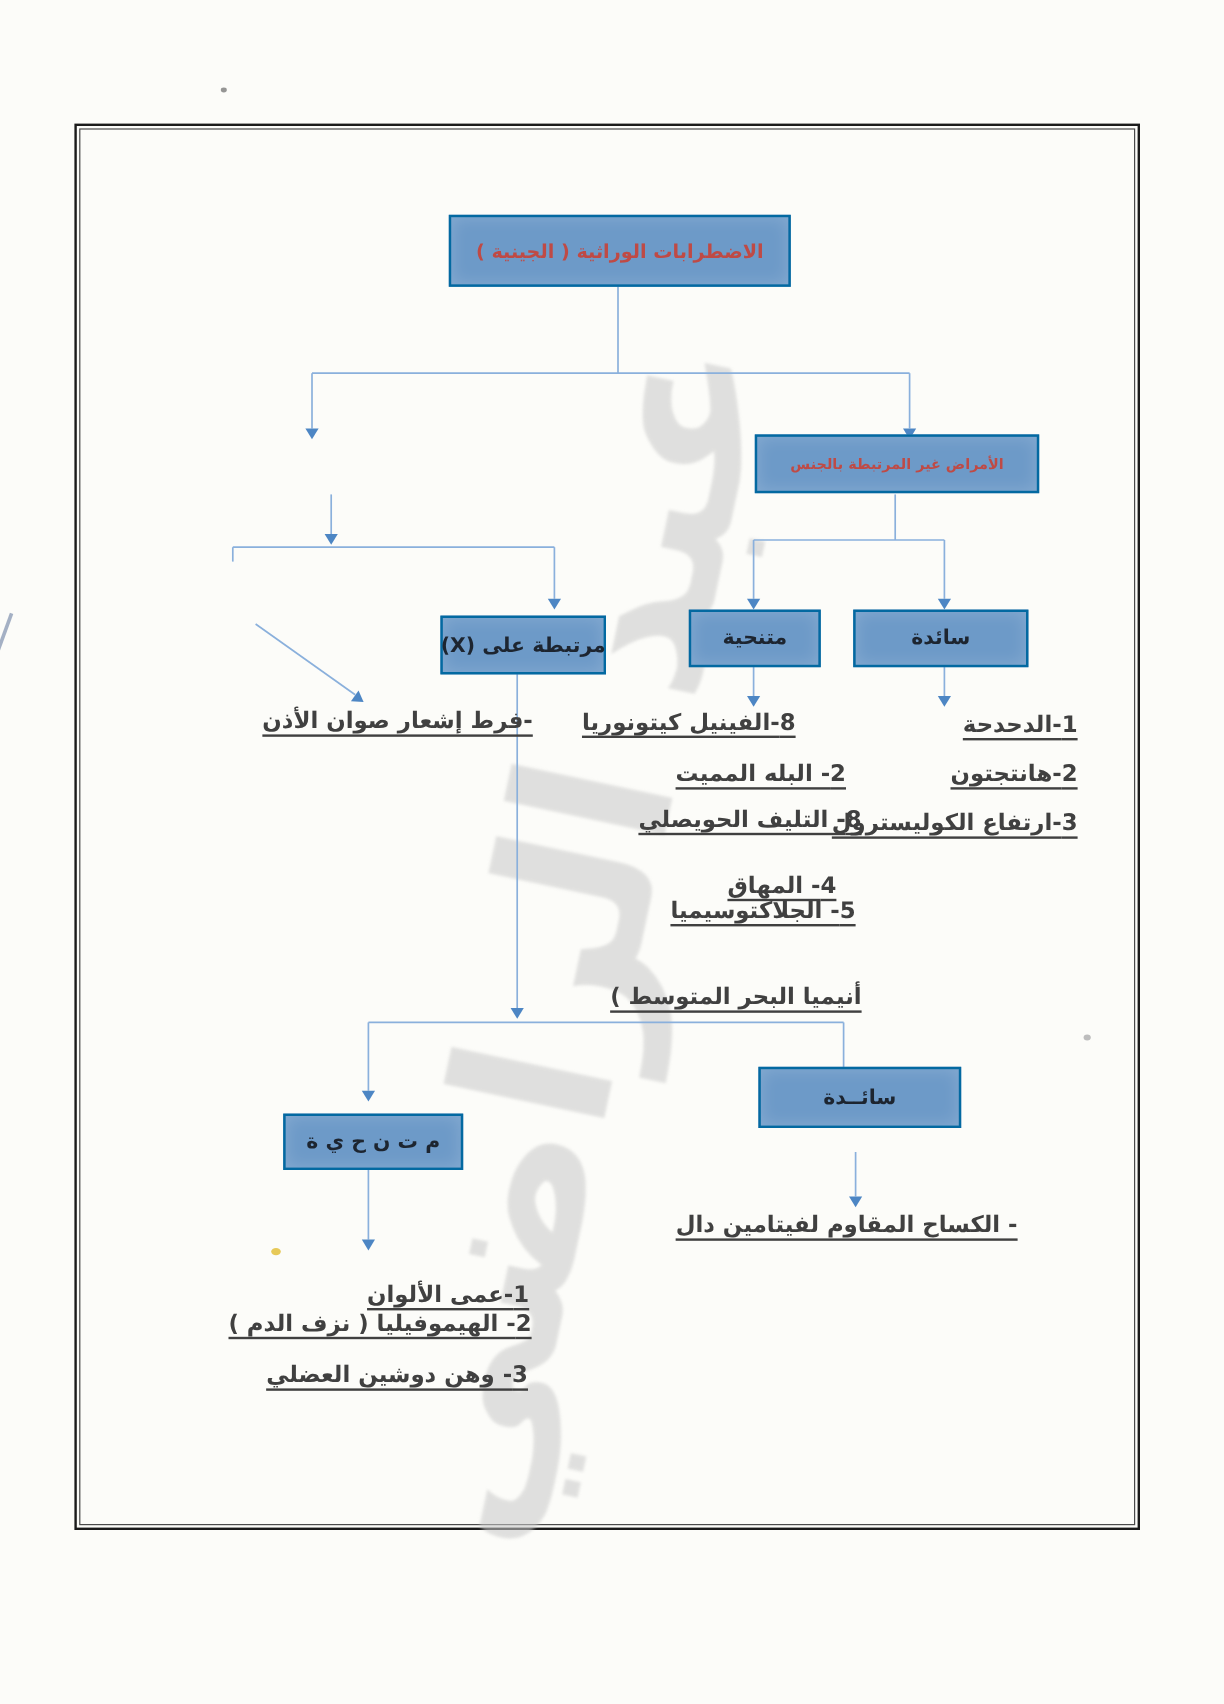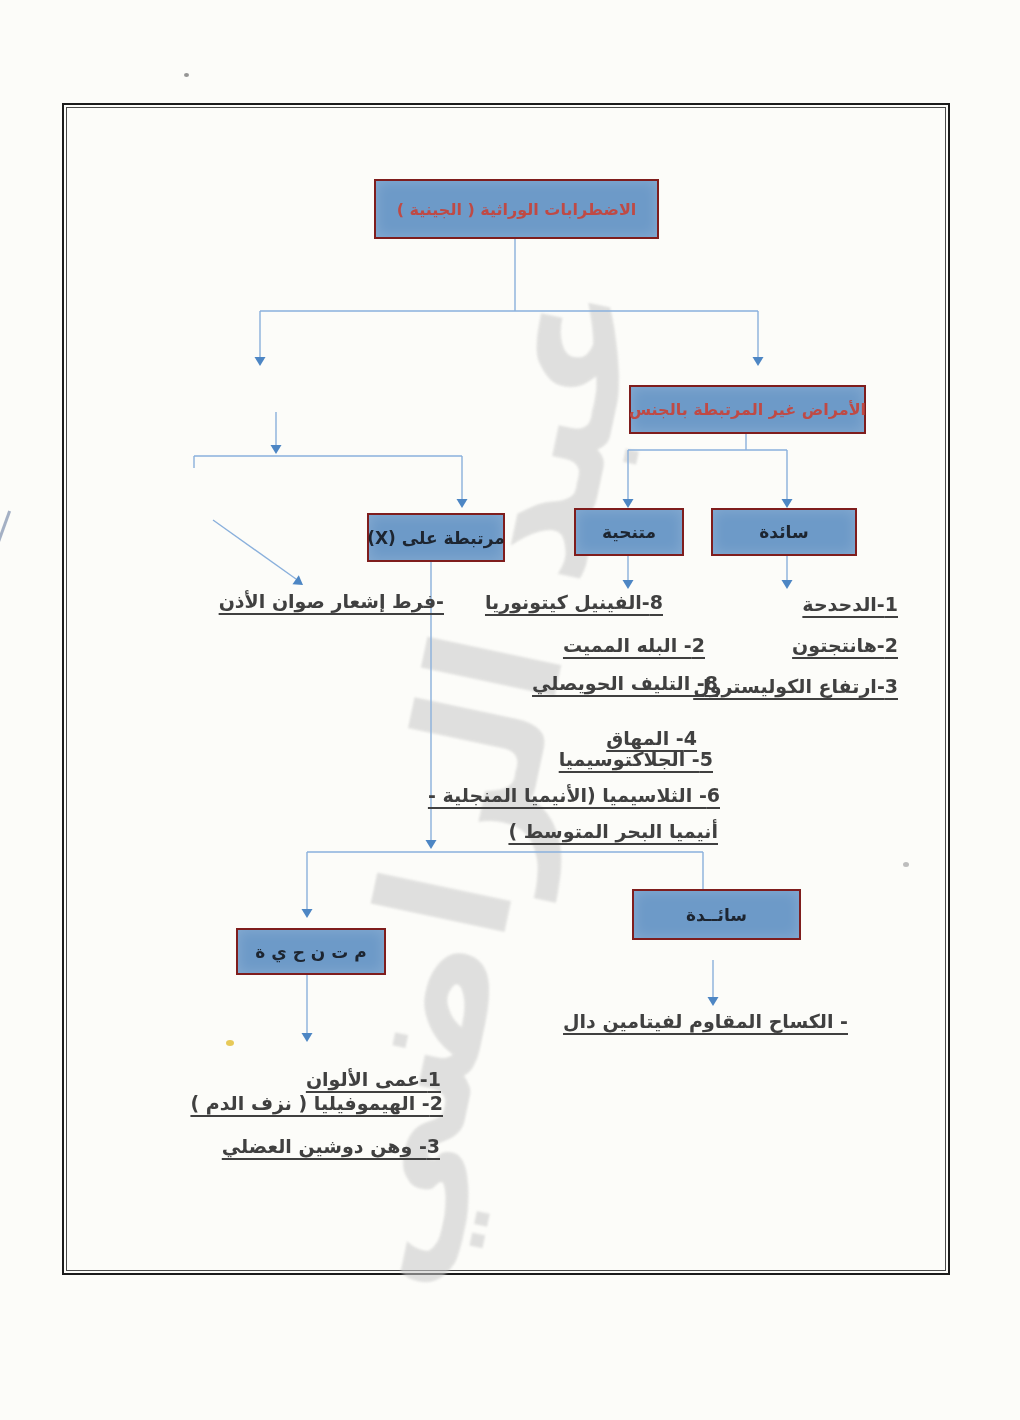--- a/index.html
+++ b/index.html
@@ -19,30 +19,30 @@
     text-align:center;line-height:190px;white-space:nowrap;
     transform:rotate(-78deg);
     font-size:180px;font-weight:bold;color:#c9c9c9;opacity:.55;
     filter:blur(1.2px);
     z-index:1;pointer-events:none;direction:rtl;
   }
   .connectors{position:absolute;left:0;top:0;z-index:2;}
   
   .fbox{
     position:absolute;z-index:3;
-    background:#6d9ac8;border:2px solid #7f1d1d;
+    background:#6d9ac8;border:2px solid #0369a1;
     display:flex;align-items:center;justify-content:center;
     direction:rtl;font-weight:bold;color:#1d2530;font-size:17px;
     box-shadow:inset 0 0 14px rgba(255,255,255,.18);
     white-space:nowrap;
   }
   .red{color:#bf4a45;font-size:16px;}
   .b-root{left:374px;top:179px;width:281px;height:56px;}
   .b-linked{left:206px;top:367px;width:230px;height:45px;font-size:15px;}
-  .b-unlinked{left:629px;top:385px;width:233px;height:45px;font-size:16px;}
+  .b-unlinked{left:629px;top:362px;width:233px;height:45px;font-size:12px;}
   .b-y{left:163px;top:467px;width:142px;height:45px;}
   .b-x{left:367px;top:513px;width:134px;height:45px;}
   .b-rec{left:574px;top:508px;width:106px;height:44px;}
   .b-dom{left:711px;top:508px;width:142px;height:44px;}
   .b-rec2{left:236px;top:928px;width:146px;height:43px;}
   .b-dom2{left:632px;top:889px;width:165px;height:47px;}
   
   .fitem{
     position:absolute;z-index:3;direction:rtl;white-space:nowrap;
     font-weight:bold;font-size:19px;color:#404040;
@@ -135,21 +135,20 @@
 
   <div class="fitem i-d0">1-الدحدحة</div>
   <div class="fitem i-d1">2-هانتجتون</div>
   <div class="fitem i-d2">3-ارتفاع الكوليسترول</div>
 
   <div class="fitem i-r0">8-الفينيل كيتونوريا</div>
   <div class="fitem i-r1">2- البله المميت</div>
   <div class="fitem i-r2">8- التليف الحويصلي</div>
   <div class="fitem i-r3">4- المهاق</div>
   <div class="fitem i-r4">5- الجلاكتوسيميا</div>
-  <div class="fitem i-r5">6- الثلاسيميا (الأنيميا المنجلية -</div>
   <div class="fitem i-r6">أنيميا البحر المتوسط )</div>
 
   <div class="fitem i-x0">1-عمى الألوان</div>
   <div class="fitem i-x1">2- الهيموفيليا ( نزف الدم )</div>
   <div class="fitem i-x2">3- وهن دوشين العضلي</div>
 
   <div class="fitem i-xd">- الكساح المقاوم لفيتامين دال</div>
 
   <div class="speck speck1"></div>
   <div class="speck speck2"></div>

